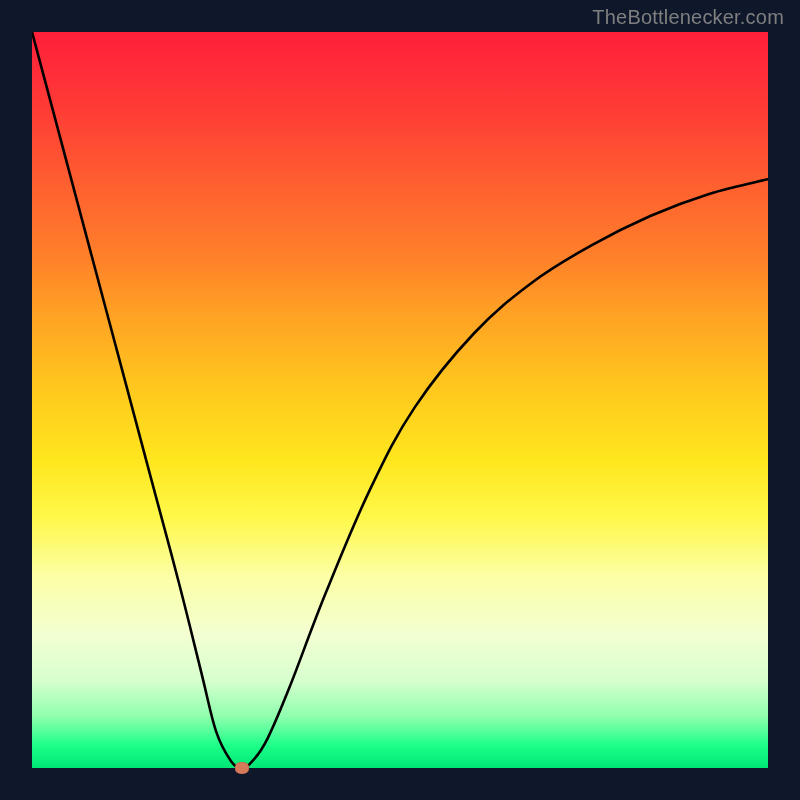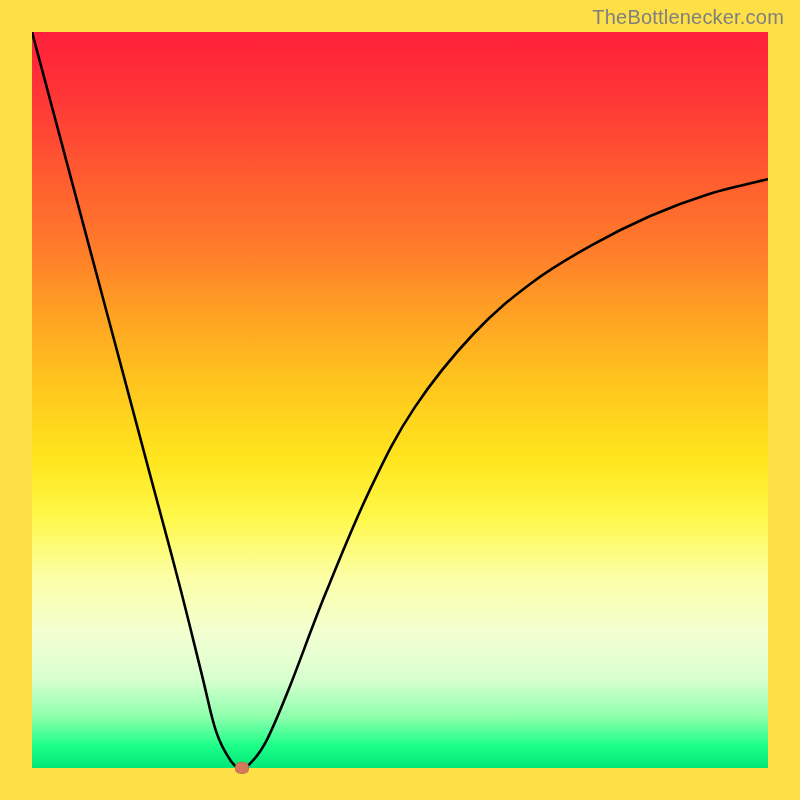--- a/index.html
+++ b/index.html
@@ -8,21 +8,21 @@
     width: 800px;
     height: 800px;
     background: #000;
     font-family: Arial, Helvetica, sans-serif;
     overflow: hidden;
   }
   .frame {
     position: relative;
     width: 800px;
     height: 800px;
-    background: #fde047;
+    background: #0f172a;
   }
   .plot-area {
     position: absolute;
     left: 32px;
     top: 32px;
     width: 736px;
     height: 736px;
     background: linear-gradient(to bottom,
       #ff1f3a 0%,
       #ff3a36 10%,

